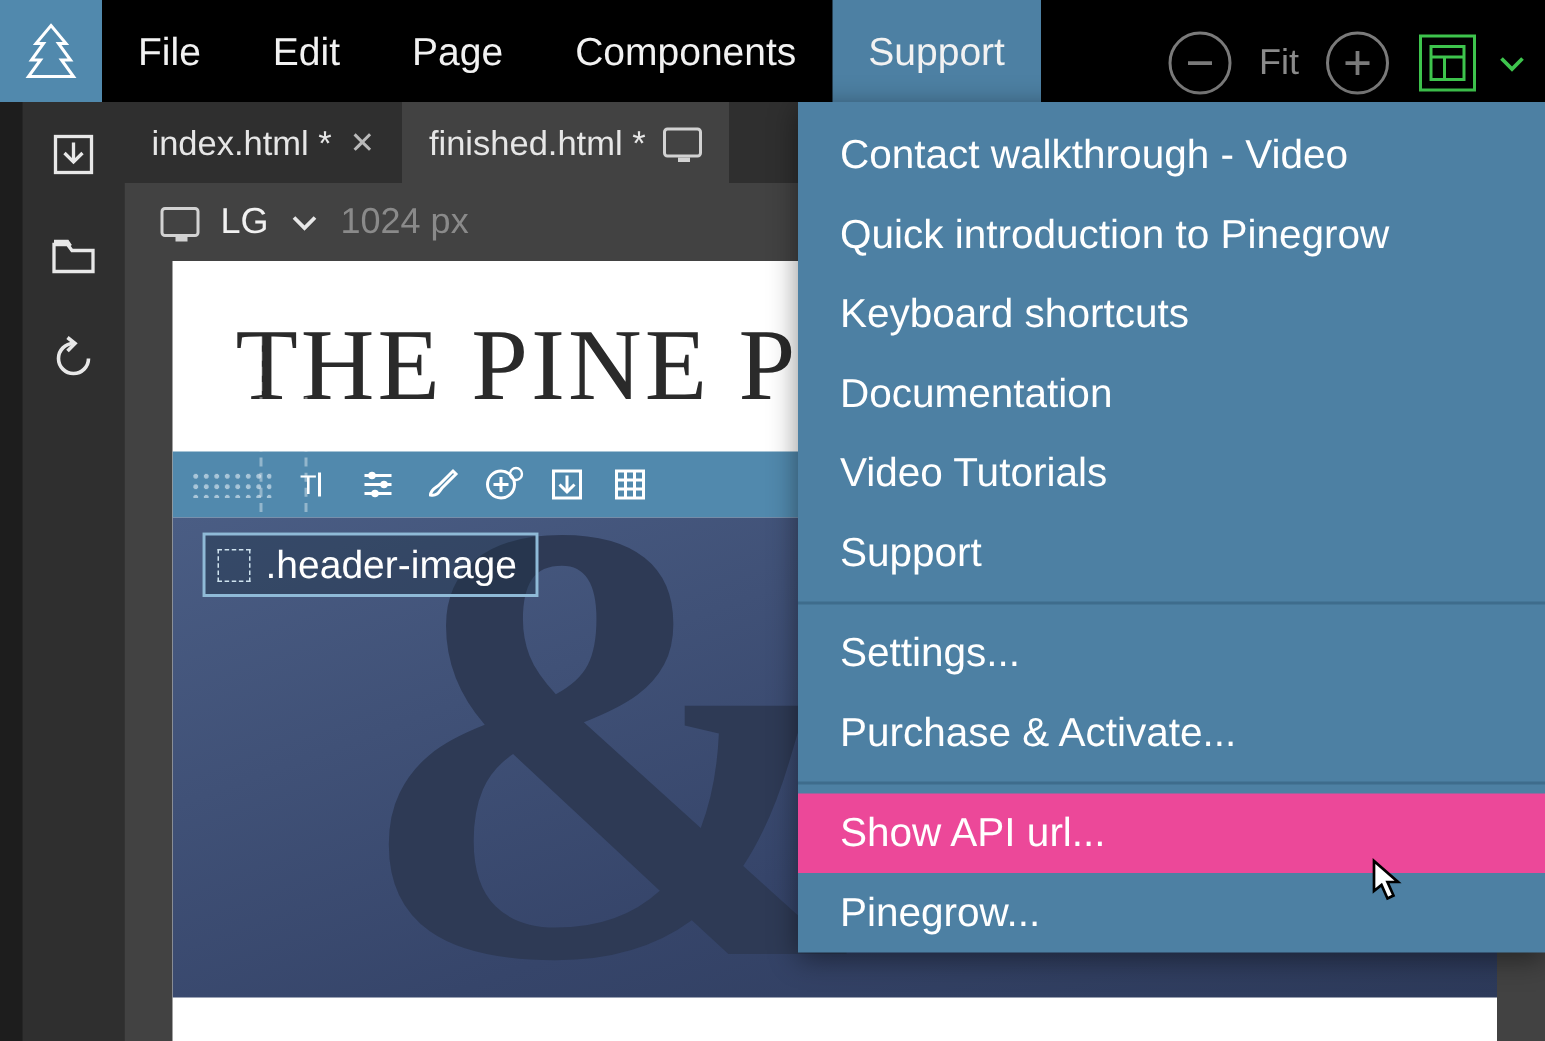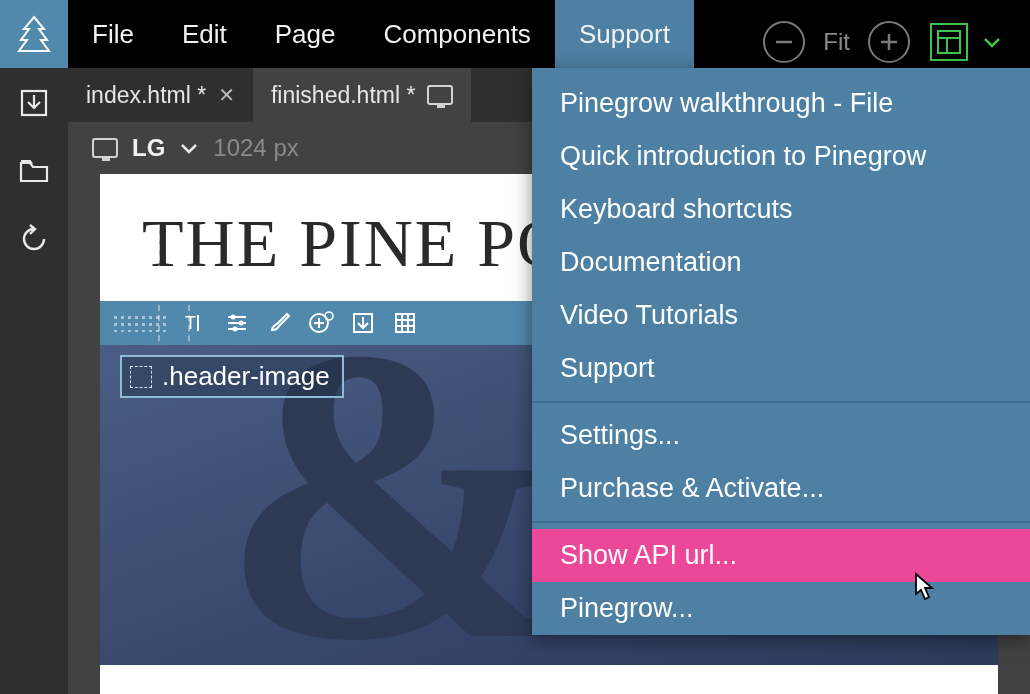--- a/index.html
+++ b/index.html
@@ -40,21 +40,21 @@
     align-items: center;
     cursor: pointer;
   }
   .menu-item.active {
     background: #4d80a3;
   }
   .menubar-right {
     margin-left: auto;
     display: flex;
     align-items: center;
-    padding-right: 28px;
+    padding-right: 12px;
     gap: 8px;
     margin-top: 16px;
   }
   .zoom-btn {
     width: 42px;
     height: 42px;
     border: 2.5px solid #7a7a7a;
     border-radius: 50%;
     display: flex;
     align-items: center;
@@ -80,20 +80,21 @@
   .chevron-sm {
     color: #3ec44d;
     font-size: 22px;
     margin-left: 6px;
   }
 
   
   .main {
     display: flex;
     height: calc(694px - 68px);
+    padding-left: 15px;
   }
   .sidebar {
     width: 68px;
     background: #2f2f2f;
     display: flex;
     flex-direction: column;
     align-items: center;
     padding-top: 18px;
     gap: 34px;
   }
@@ -134,21 +135,21 @@
   
   .viewport-header {
     height: 52px;
     display: flex;
     align-items: center;
     padding: 0 24px;
     color: #cdcdcd;
     font-size: 24px;
     gap: 14px;
   }
-  .vp-lg { font-weight:700; color:#f1f1f1; }
+  .vp-lg { font-weight:400; color:#f1f1f1; }
   .vp-size { color:#8a8a8a; }
   .grid-label { margin-left:auto; margin-right:30px; color:#d5d5d5;}
 
   
   .canvas-wrap {
     flex:1;
     padding: 0 32px 0 32px;
     position: relative;
   }
   .canvas {
@@ -400,21 +401,21 @@
             <span>.header-image</span>
           </div>
         </div>
       </div>
       <div class="h-tag-edge">H</div>
     </div>
   </div>
 </div>
 
 <div class="dropdown">
-  <div class="dd-item dd-group-top">Pinegrow walkthrough - File</div>
+  <div class="dd-item dd-group-top">Contact walkthrough - Video</div>
   <div class="dd-item">Quick introduction to Pinegrow</div>
   <div class="dd-item">Keyboard shortcuts</div>
   <div class="dd-item">Documentation</div>
   <div class="dd-item">Video Tutorials</div>
   <div class="dd-item">Support</div>
   <div class="dd-sep"></div>
   <div class="dd-item">Settings...</div>
   <div class="dd-item">Purchase &amp; Activate...</div>
   <div class="dd-sep"></div>
   <div class="dd-item hover">Show API url...</div>

